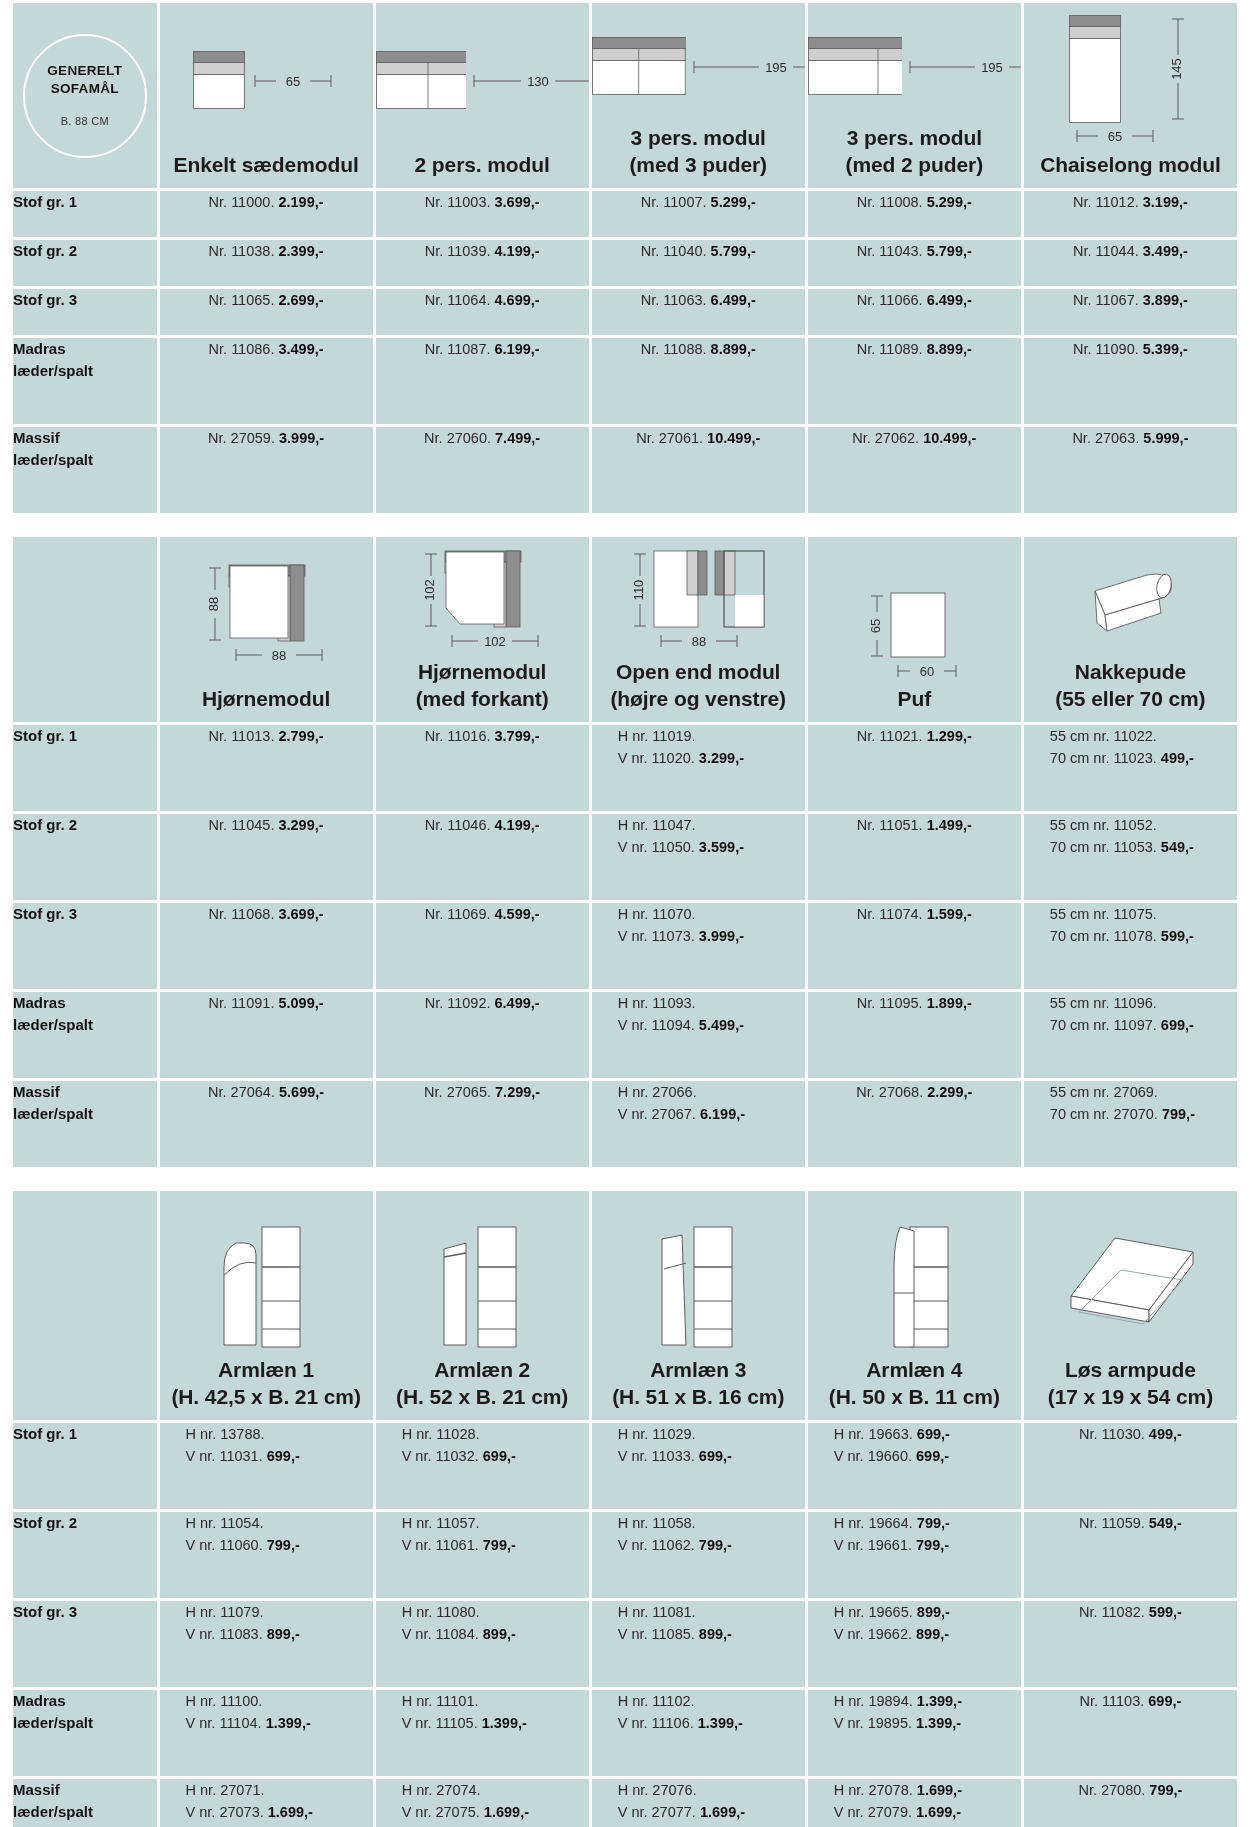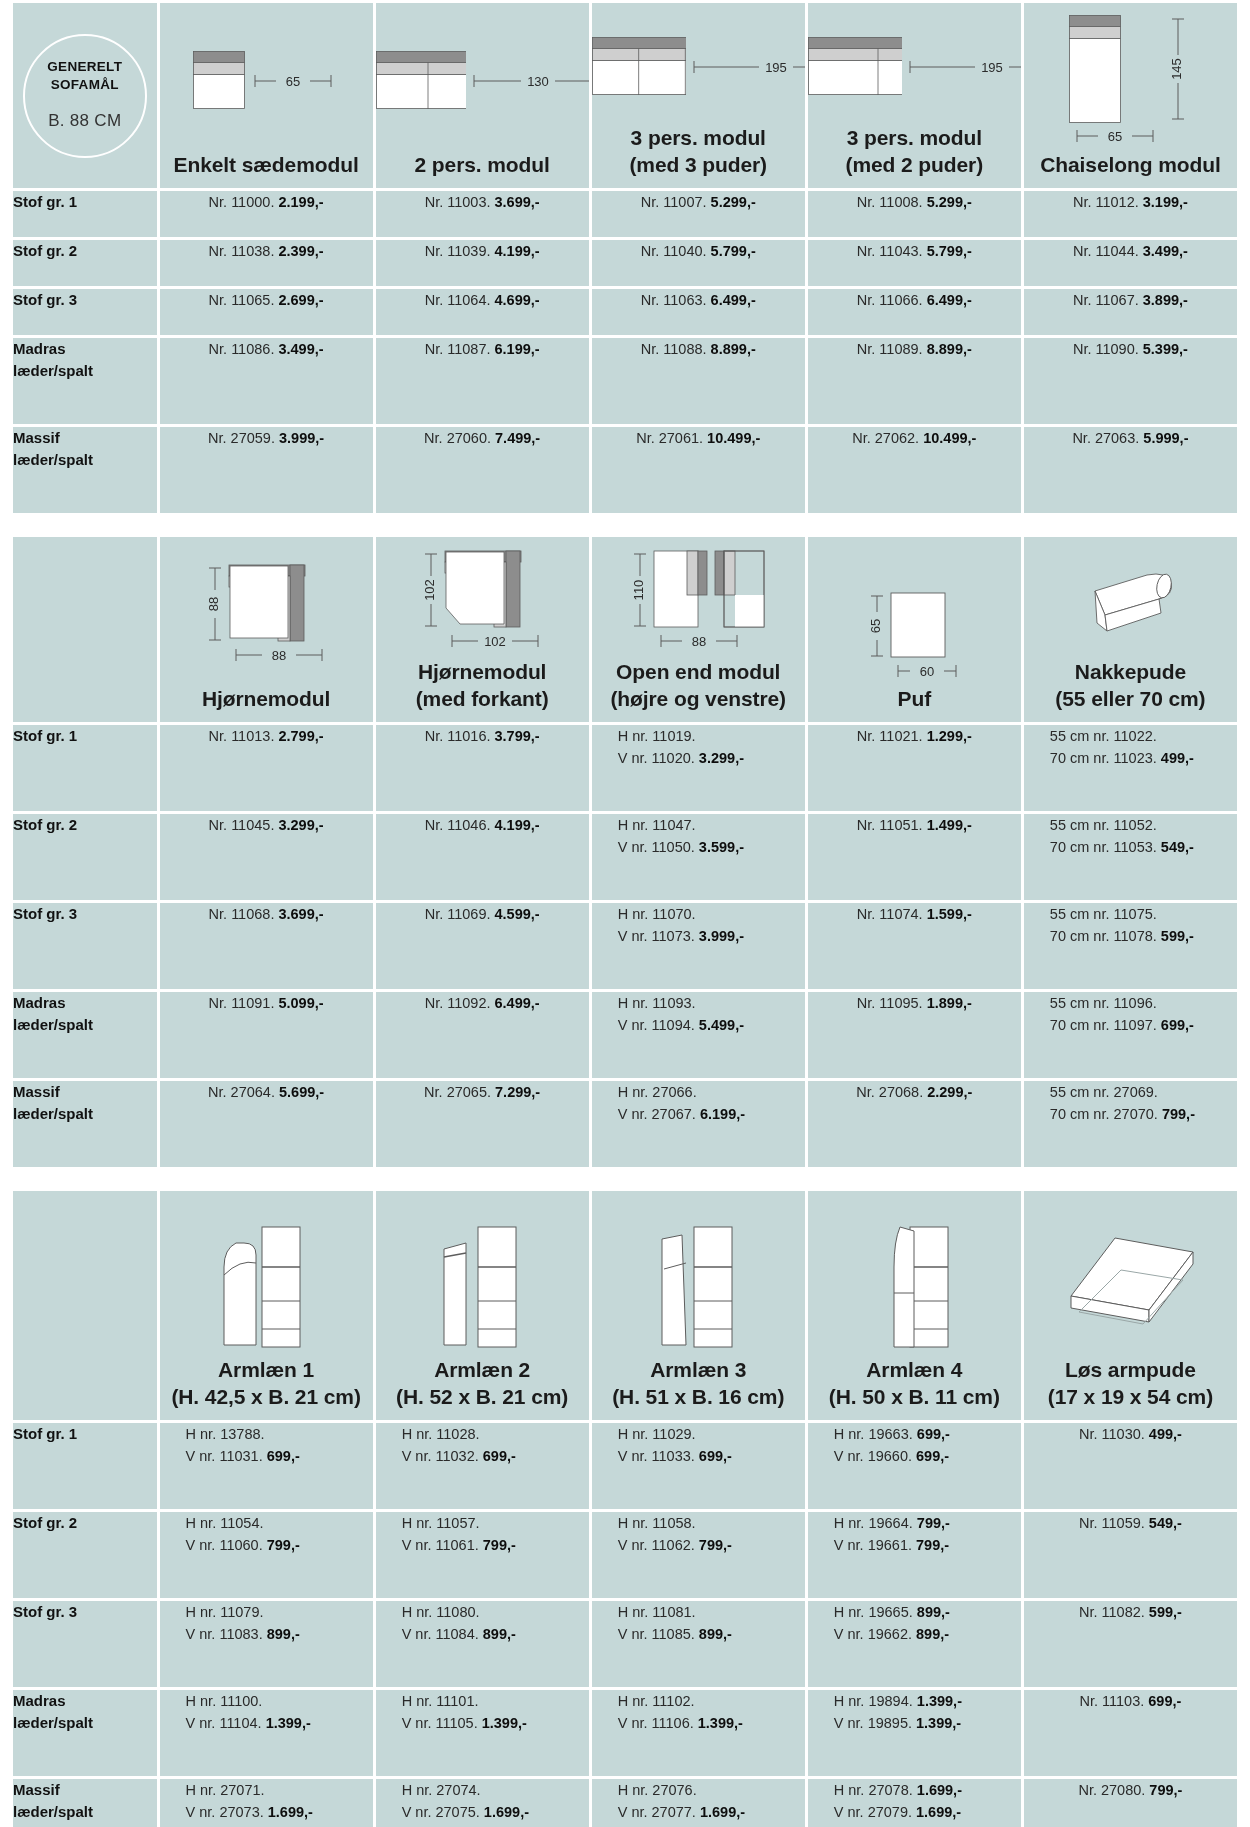--- a/index.html
+++ b/index.html
@@ -75,21 +75,21 @@
     display: flex;
     flex-direction: column;
     align-items: center;
     justify-content: center;
     text-align: center;
     line-height: 1.34;
   }
   .badge .l1, .badge .l2 {
     font-size: 13.5px; font-weight: bold; color: #111; letter-spacing: .3px;
   }
-  .badge .l3 { font-size: 17px; color: #333; letter-spacing: .3px; margin-top: 16px;}
+  .badge .l3 { font-size: 11px; color: #333; letter-spacing: .3px; margin-top: 16px;}
 
   
   td.row-label {
     font-size: 15px;
     font-weight: bold;
     color: #111;
     padding: 14px 0 14px 18px;
     line-height: 1.45;
     vertical-align: top;
   }

